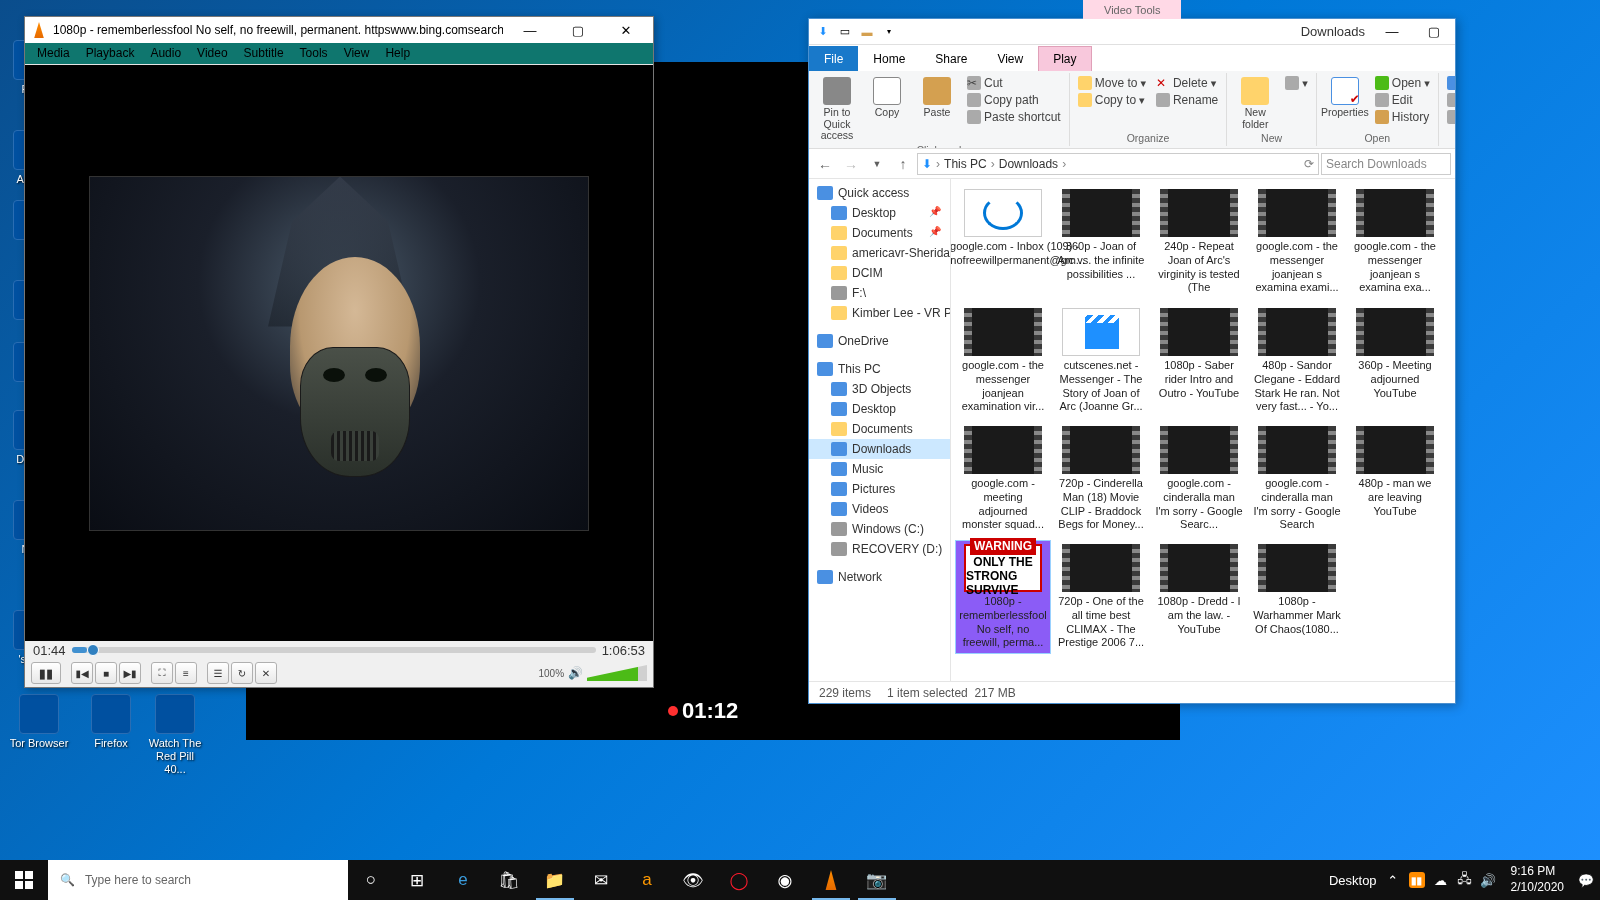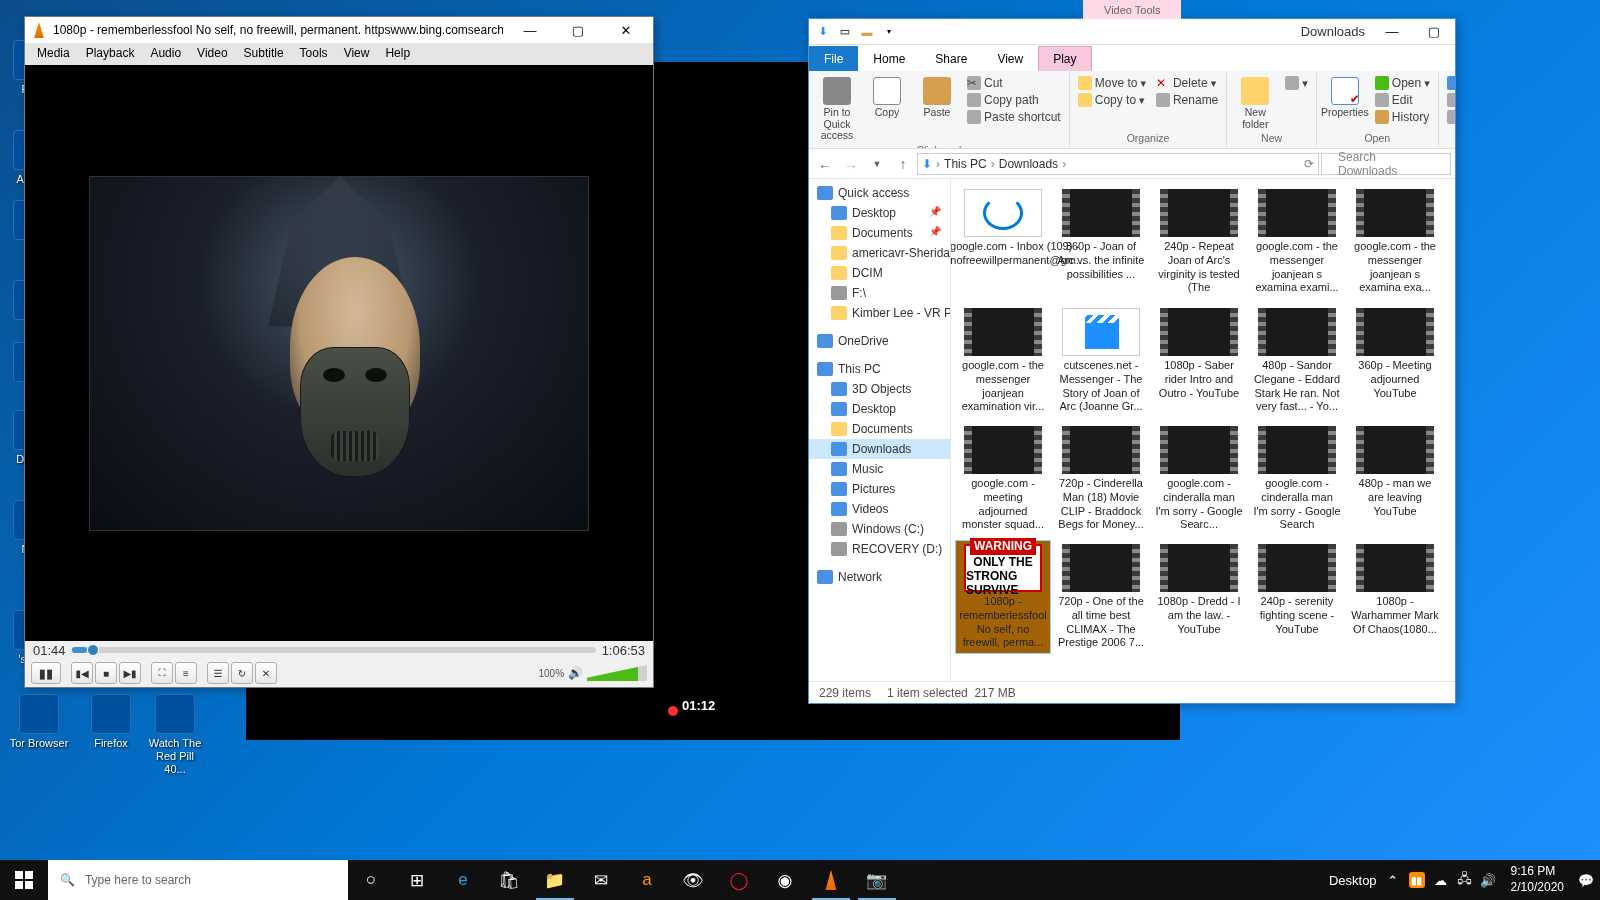--- a/index.html
+++ b/index.html
@@ -1,30 +1,30 @@
 <!DOCTYPE html>
 <html><head>
 <meta charset="utf-8">
 <style>
 *{margin:0;padding:0;box-sizing:border-box;font-family:"Segoe UI",sans-serif;font-size:12px;user-select:none}
 body{width:1600px;height:900px;background:#0078d7;overflow:hidden;position:relative}
 .desk{position:absolute;inset:0;background:linear-gradient(135deg,#0a4d8c 0%,#0078d7 50%,#1e90ff 100%)}
 .dark-region{position:absolute;left:246px;top:62px;width:934px;height:678px;background:#000}
 .rec-dot{position:absolute;left:668px;top:706px;width:10px;height:10px;background:#ff3030;border-radius:50%}
-.rec-time{position:absolute;left:682px;top:698px;color:#fff;font-size:13px;font-weight:600}
+.rec-time{position:absolute;left:682px;top:698px;color:#fff;font-size:22px;font-weight:600}
 .di{position:absolute;width:50px;text-align:center;color:#fff;text-shadow:1px 1px 2px #000}
 .di .ic{width:40px;height:40px;margin:0 auto 3px;background:#0050a0;border:1px solid #2a6db3;border-radius:4px}
 .di .lb{font-size:11px;line-height:1.2}
 
 .vlc{position:absolute;left:24px;top:16px;width:630px;height:672px;background:#fff;border:1px solid #777;box-shadow:2px 2px 8px rgba(0,0,0,.3)}
 .vlc-title{height:26px;background:#fff;display:flex;align-items:center;padding:0 6px;gap:6px}
 .vlc-cone{width:16px;height:16px;background:linear-gradient(#ff8c00,#e66a00);clip-path:polygon(50% 0,80% 100%,20% 100%)}
 .vlc-title-txt{flex:1;font-size:12px;color:#000;white-space:nowrap;overflow:hidden}
 .wbtn{width:42px;height:26px;display:flex;align-items:center;justify-content:center;color:#000;font-size:13px}
-.vlc-menu{height:22px;background:#e5e5e5;display:flex;padding:0 4px;border-bottom:1px solid #e5e5e5}
+.vlc-menu{height:22px;background:#0f766e;display:flex;padding:0 4px;border-bottom:1px solid #e5e5e5}
 .vlc-menu span{padding:3px 8px;font-size:12px}
 .vlc-video{height:576px;background:#000;position:relative;display:flex;align-items:center;justify-content:center}
 .frame{width:500px;height:355px;background:radial-gradient(ellipse at 50% 30%,#4a5a6a 0%,#1a1f2a 40%,#0a0d14 100%);border:1px solid #333;position:relative;overflow:hidden}
 .face{position:absolute;left:200px;top:80px;width:130px;height:180px;background:radial-gradient(ellipse at 50% 30%,#d4b896 0%,#b89870 60%,#3a3530 100%);border-radius:50% 50% 40% 40%}
 .mask{position:absolute;left:210px;top:170px;width:110px;height:130px;background:linear-gradient(#4a5048,#2a302a);border-radius:30% 30% 45% 45%;border:1px solid #1a1a1a}
 .eye{position:absolute;width:22px;height:14px;background:#0a100a;border-radius:50%;top:20px}
 .eye.l{left:22px}.eye.r{right:22px}
 .grille{position:absolute;bottom:15px;left:30px;right:30px;height:30px;background:repeating-linear-gradient(90deg,#1a1a1a 0 3px,#3a403a 3px 6px);border-radius:8px}
 .temple{position:absolute;top:0;left:130px;width:240px;height:150px;background:linear-gradient(#3a4250,#1a2028);opacity:.6;clip-path:polygon(20% 100%,30% 30%,50% 0,70% 30%,80% 100%)}
 .vlc-seek{height:18px;padding:4px 8px;display:flex;align-items:center;gap:6px;background:#f0f0f0}
@@ -56,34 +56,34 @@
 .rbig{display:flex;flex-direction:column;align-items:center;gap:2px;padding:2px;width:44px}
 .rbig .ri{width:28px;height:28px;background:#d0d0d0;border-radius:3px}
 .rbig .rl{font-size:10.5px;text-align:center;line-height:1.1;color:#444}
 .rsmall{display:flex;flex-direction:column;gap:1px}
 .rs{display:flex;align-items:center;gap:3px;font-size:11px;color:#444;padding:1px 2px;white-space:nowrap}
 .rs .si{width:14px;height:14px;background:#aaa;border-radius:2px}
 .addr{height:30px;background:#fff;display:flex;align-items:center;padding:0 4px;gap:2px;border-bottom:1px solid #e5e5e5}
 .navb{width:24px;height:24px;display:flex;align-items:center;justify-content:center;color:#606060;font-size:14px}
 .addrbox{flex:1;height:22px;border:1px solid #ccc;display:flex;align-items:center;padding:0 4px;gap:4px;font-size:12px}
 .crumb{color:#333}.csep2{color:#888}
-.srch{width:130px;height:22px;border:1px solid #ccc;padding:0 16px;font-size:12px;color:#888;display:flex;align-items:center}
+.srch{width:130px;height:22px;border:1px solid #ccc;padding:0 4px;font-size:12px;color:#888;display:flex;align-items:center}
 .ex-body{flex:1;display:flex;overflow:hidden}
 .nav{width:142px;background:#fff;border-right:1px solid #e5e5e5;padding:4px 0;overflow:hidden}
 .ni{display:flex;align-items:flex-start;gap:5px;padding:3px 8px;font-size:12px;color:#333;white-space:nowrap}
 .ni.sel{background:#cce8ff}
 .ni .nic{width:16px;height:14px;background:#ffd36b;border-radius:2px;flex-shrink:0}
 .ni .nic.b{background:#4a90e2}
 .ni .nic.d{background:#999}
 .ni.hdr{font-weight:400;color:#333}
 .ni.sub{padding-left:22px}
 .ni .pin{margin-left:auto;color:#888;font-size:10px}
 .files{flex:1;padding:6px 4px;overflow:hidden;display:flex;flex-wrap:wrap;align-content:flex-start;gap:4px 2px}
 .fi{width:96px;display:flex;flex-direction:column;align-items:center;padding:3px;border:1px solid transparent}
-.fi.sel{background:#a16207;border-color:#99d1ff}
+.fi.sel{background:#8b5cf6;border-color:#99d1ff}
 .thumb{width:78px;height:48px;background:#1a1a1a;border-left:8px solid #3a3a3a;border-right:8px solid #3a3a3a;position:relative}
 .thumb::before,.thumb::after{content:"";position:absolute;top:0;bottom:0;width:8px;background:repeating-linear-gradient(#3a3a3a 0 5px,#888 5px 9px)}
 .thumb::before{left:-8px}.thumb::after{right:-8px}
 .thumb.app{background:radial-gradient(circle,#fff 55%,#fff 100%);border:1px solid #ccc;border-left-width:1px;border-right-width:1px}
 .thumb.app::before,.thumb.app::after{display:none}
 .thumb.app .ring{position:absolute;inset:6px 18px;border:3px solid #0078d7;border-radius:50%;border-top-color:transparent}
 .thumb.clip{background:#fff;border:1px solid #ccc;border-left-width:1px;border-right-width:1px}
 .thumb.clip::before,.thumb.clip::after{display:none}
 .thumb.clip .board{position:absolute;left:22px;top:14px;width:34px;height:26px;background:#1e90ff}
 .thumb.clip .board::before{content:"";position:absolute;top:-8px;left:0;right:0;height:8px;background:repeating-linear-gradient(-45deg,#1e90ff 0 4px,#fff 4px 8px)}
@@ -527,24 +527,20 @@
         <div class="fi">
           <div class="thumb"></div>
           <div class="fn">720p - One of the all time best CLIMAX - The Prestige 2006 7...</div>
         </div>
         <div class="fi">
           <div class="thumb"></div>
           <div class="fn">1080p - Dredd - I am the law. - YouTube</div>
         </div>
         <div class="fi">
           <div class="thumb"></div>
-          <div class="fn">240p - serenity fighting scene - YouTube</div>
-        </div>
-        <div class="fi">
-          <div class="thumb"></div>
           <div class="fn">1080p - Warhammer Mark Of Chaos(1080...</div>
         </div>
       </div>
   </div>
   <div class="status">
     <span>229 items</span>
     <span><span>1 item selected</span>&nbsp;&nbsp;<span>217 MB</span></span>
   </div>
 </div>
 

